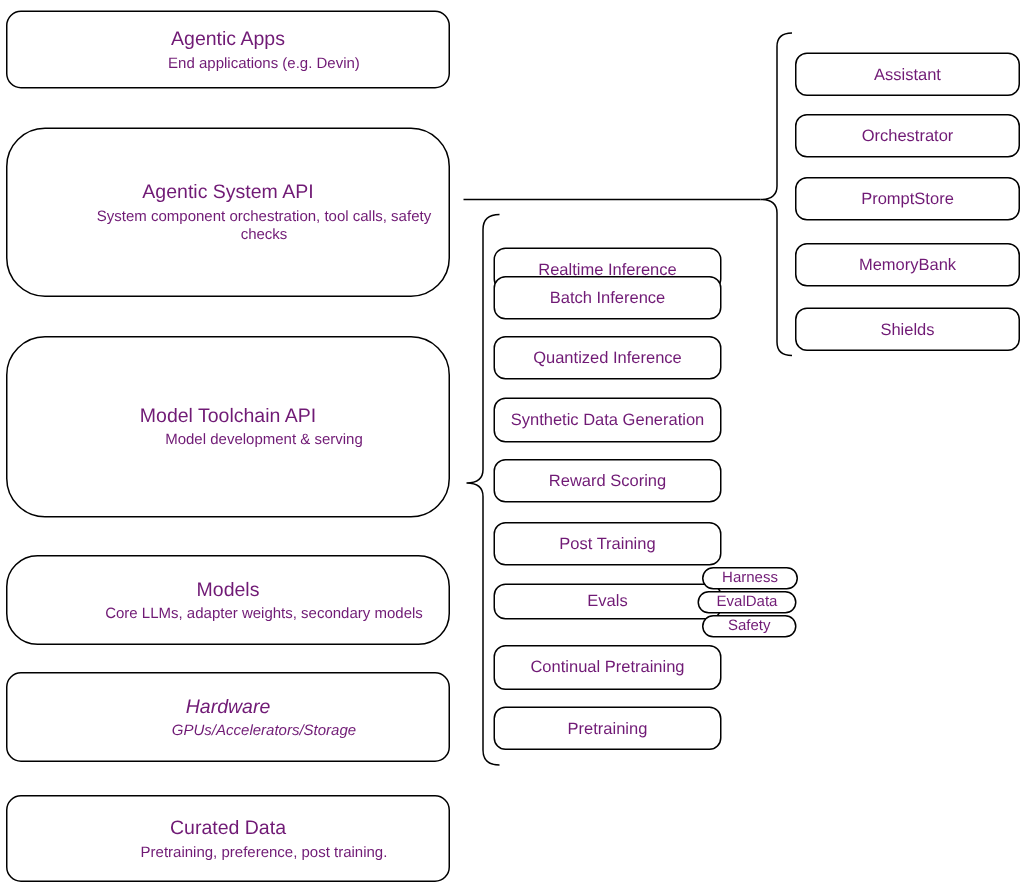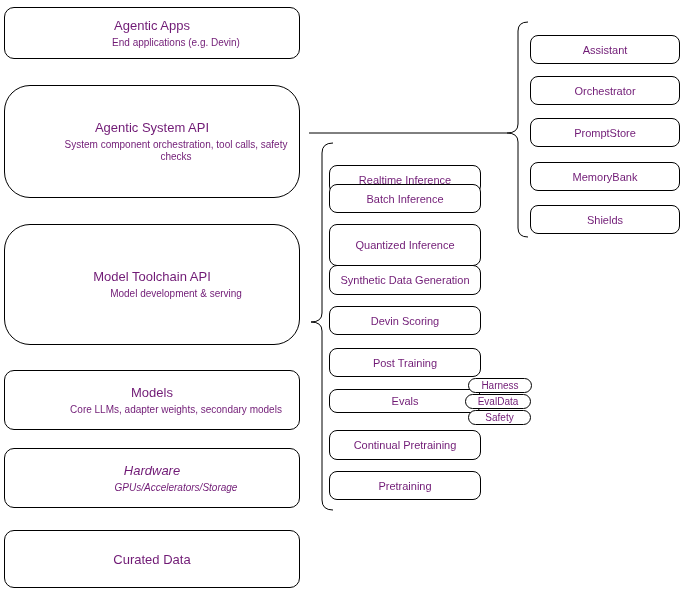--- a/index.html
+++ b/index.html
@@ -65,39 +65,40 @@
   <div class="box" style="left:4px; top:85px; width:296px; height:113px; border-radius:26px;">
     <div class="title">Agentic System API</div>
     <div class="subtitle">System component orchestration, tool calls, safety checks</div>
   </div>
 
   <div class="box" style="left:4px; top:224px; width:296px; height:121px; border-radius:26px;">
     <div class="title">Model Toolchain API</div>
     <div class="subtitle">Model development &amp; serving</div>
   </div>
 
-  <div class="box" style="left:4px; top:370px; width:296px; height:60px; border-radius:10px;">
+  <div class="box" style="left:4px; top:370px; width:296px; height:60px; border-radius:21px;">
     <div class="title">Models</div>
     <div class="subtitle">Core LLMs, adapter weights, secondary models</div>
   </div>
 
   <div class="box" style="left:4px; top:448px; width:296px; height:60px; border-radius:10px;font-style:italic;">
     <div class="title">Hardware</div>
     <div class="subtitle">GPUs/Accelerators/Storage</div>
   </div>
 
   <div class="box" style="left:4px; top:530px; width:296px; height:58px; border-radius:10px;">
     <div class="title">Curated Data</div>
+    <div class="subtitle">Pretraining, preference, post training.</div>
   </div>
 
   <div class="node" style="left:329px; top:145px; width:152px; height:29px;margin-top:20px;">Realtime Inference</div>
   <div class="node" style="left:329px; top:184px; width:152px; height:29px;">Batch Inference</div>
-  <div class="node" style="left:329px; top:224px; width:152px; height:42px;">Quantized Inference</div>
+  <div class="node" style="left:329px; top:224px; width:152px; height:29px;">Quantized Inference</div>
   <div class="node" style="left:329px; top:265px; width:152px; height:30px;">Synthetic Data Generation</div>
-  <div class="node" style="left:329px; top:306px; width:152px; height:29px;">Devin Scoring</div>
+  <div class="node" style="left:329px; top:306px; width:152px; height:29px;">Reward Scoring</div>
   <div class="node" style="left:329px; top:348px; width:152px; height:29px;">Post Training</div>
   <div class="node" style="left:329px; top:389px; width:152px; height:24px;">Evals</div>
   <div class="node" style="left:329px; top:430px; width:152px; height:30px;">Continual Pretraining</div>
   <div class="node" style="left:329px; top:471px; width:152px; height:29px;">Pretraining</div>
 
   <div class="tag" style="left:468px; top:378px; width:64px; height:15px;">Harness</div>
   <div class="tag" style="left:465px; top:394px; width:66px; height:15px;">EvalData</div>
   <div class="tag" style="left:468px; top:410px; width:63px; height:15px;">Safety</div>
 
   <div class="node" style="left:530px; top:35px; width:150px; height:29px;">Assistant</div>

